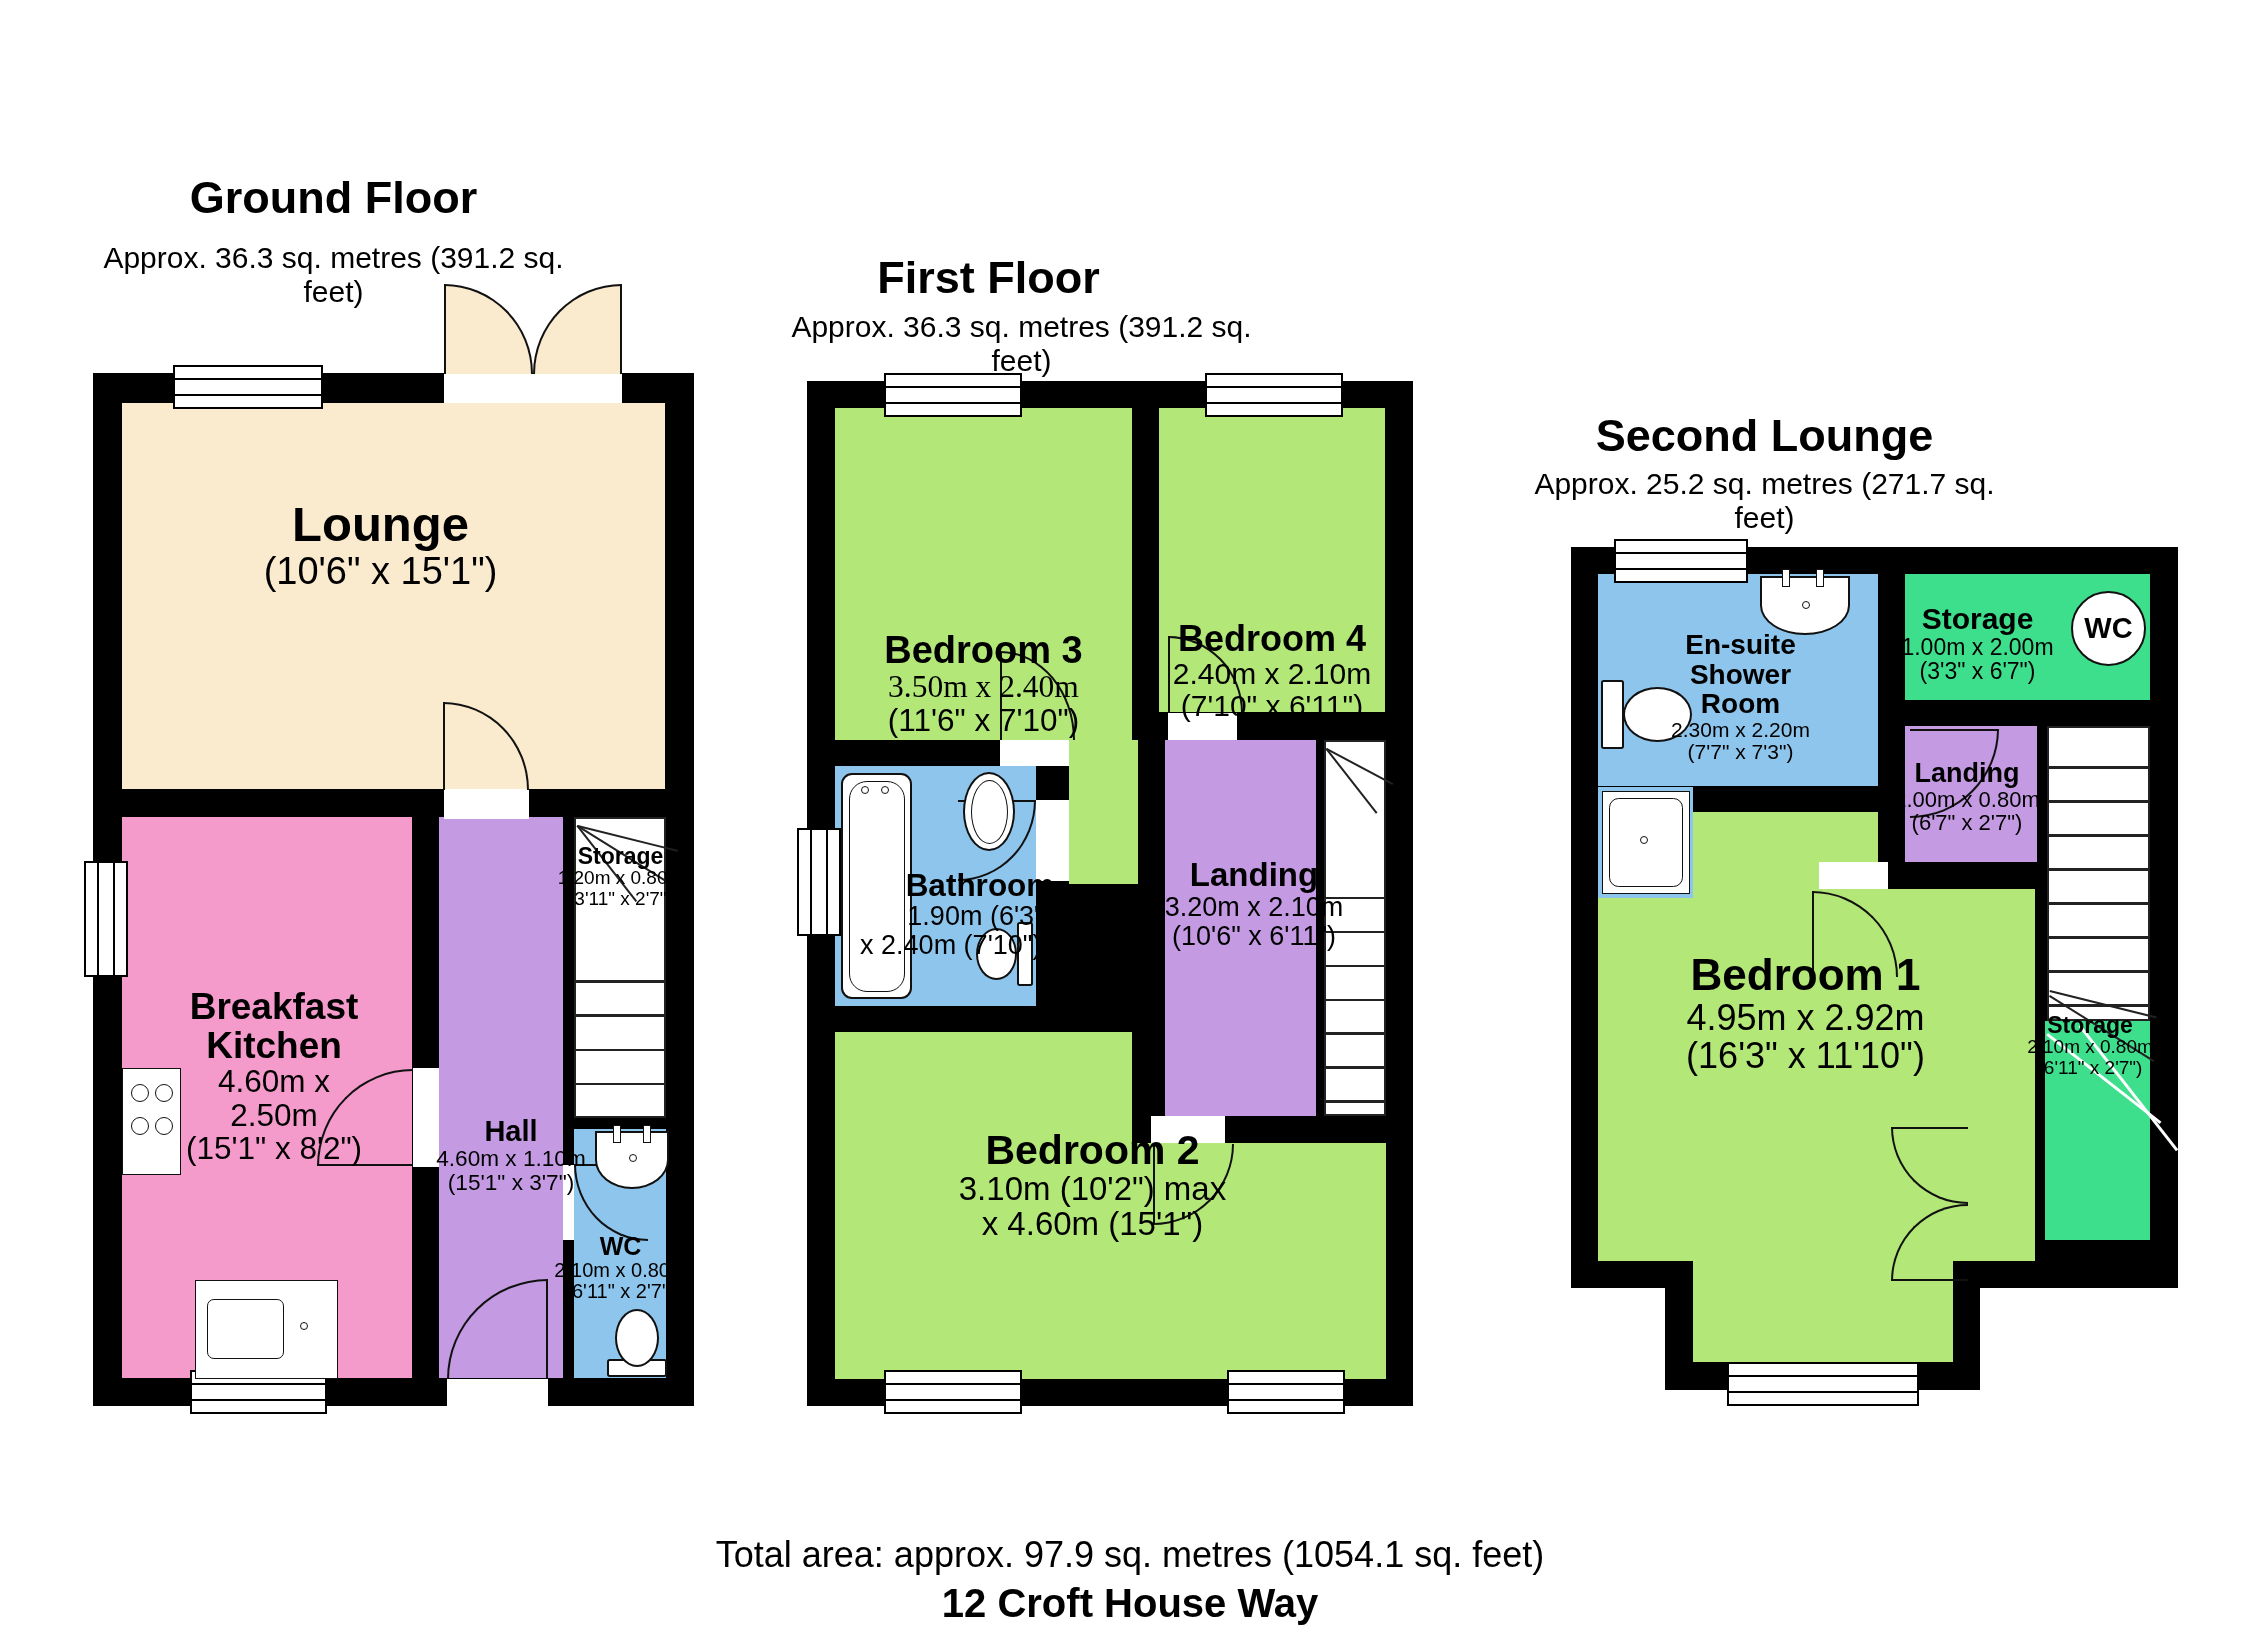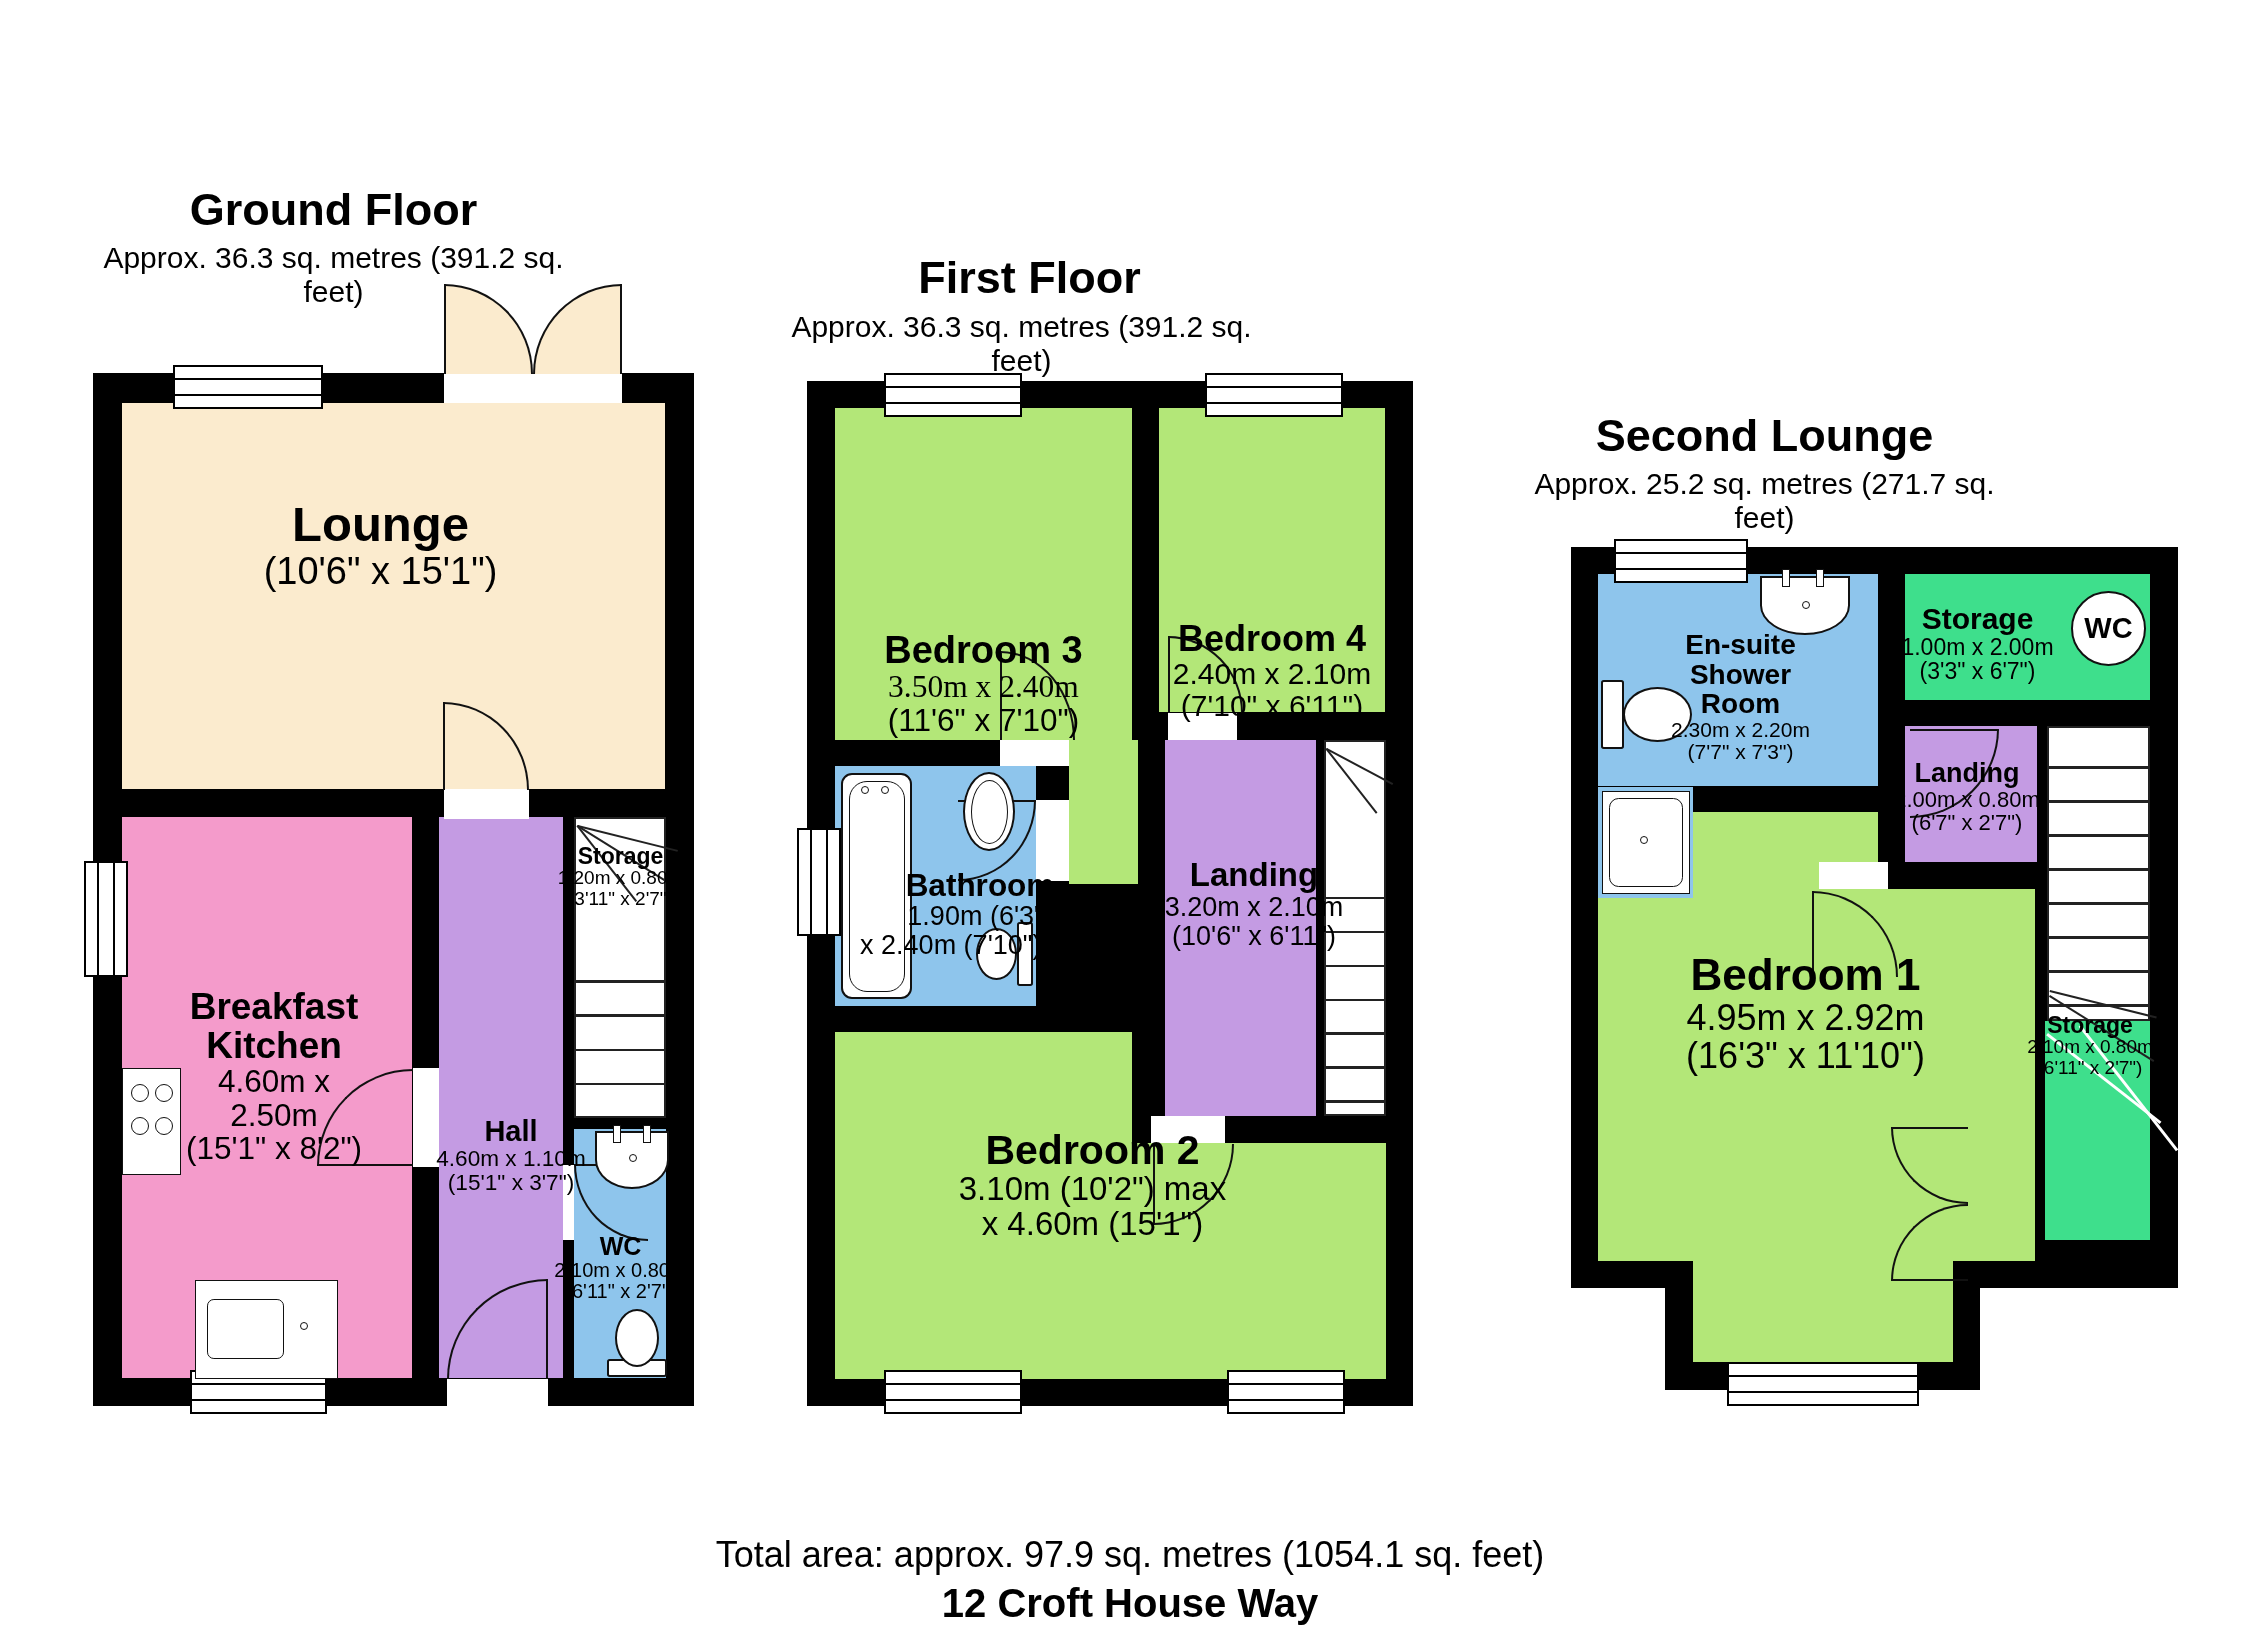--- a/index.html
+++ b/index.html
@@ -41,24 +41,24 @@
   .ttl{position:absolute;text-align:center;font-weight:bold;}
   .sub{position:absolute;text-align:center;}
   .wc-circle{position:absolute;background:#fff;border:2.1px solid #111;border-radius:50%;
              display:flex;align-items:center;justify-content:center;font-weight:bold;}
 </style>
 </head>
 <body>
 
 <div id="plan">
 
-  <div class="ttl" style="left:73px;top:184px;width:521px;font-size:45px;">Ground Floor</div>
+  <div class="ttl" style="left:73px;top:172px;width:521px;font-size:45px;">Ground Floor</div>
   <div class="sub" style="left:73px;top:241px;width:521px;font-size:30px;">Approx. 36.3 sq. metres (391.2 sq. feet)</div>
 
-  <div class="ttl" style="left:769px;top:252px;width:521px;font-size:45px;">First Floor</div>
+  <div class="ttl" style="left:728px;top:252px;width:521px;font-size:45px;">First Floor</div>
   <div class="sub" style="left:761px;top:310px;width:521px;font-size:30px;">Approx. 36.3 sq. metres (391.2 sq. feet)</div>
 
   <div class="ttl" style="left:1504px;top:410px;width:521px;font-size:45px;">Second Lounge</div>
   <div class="sub" style="left:1504px;top:467px;width:521px;font-size:30px;">Approx. 25.2 sq. metres (271.7 sq. feet)</div>
 
   <div class="wall" style="left:93px;top:373px;width:601px;height:1033px;"></div>
 
   <div class="room c-lounge" style="left:122px;top:403px;width:543px;height:386px;"></div>
   <div class="room c-kitchen" style="left:122px;top:817px;width:290px;height:561px;"></div>
   <div class="room c-hall" style="left:439px;top:817px;width:124px;height:561px;"></div>

